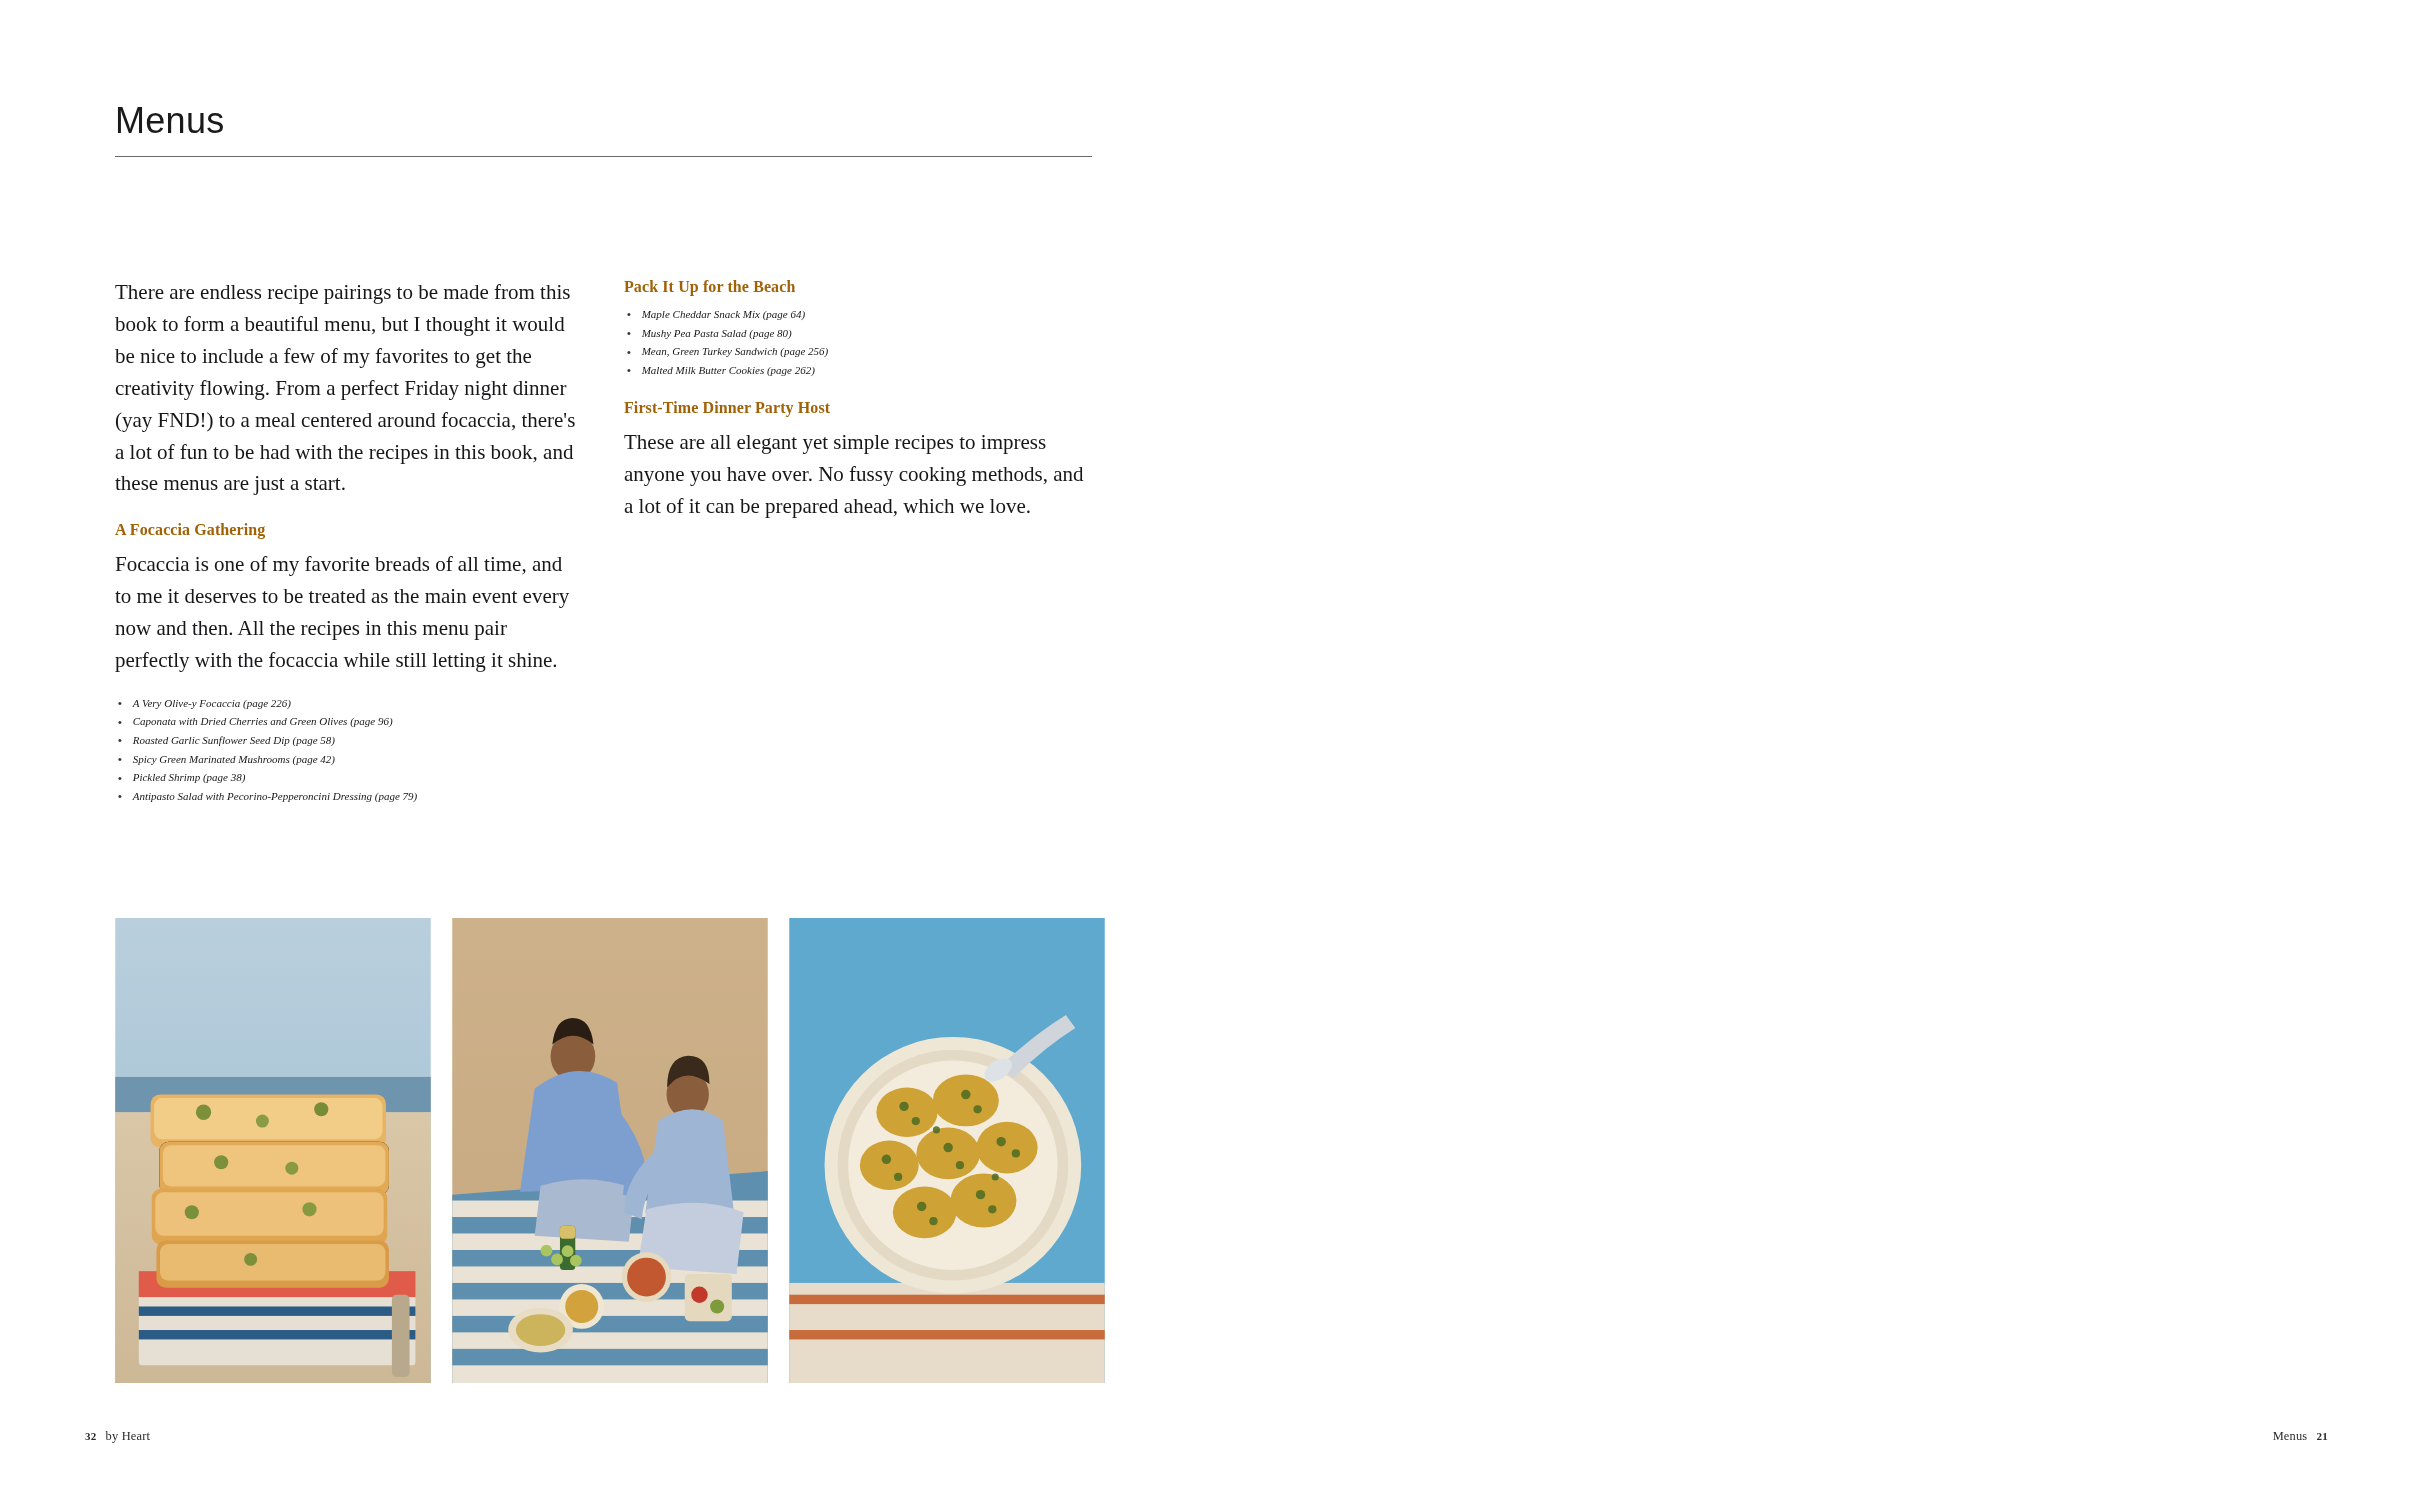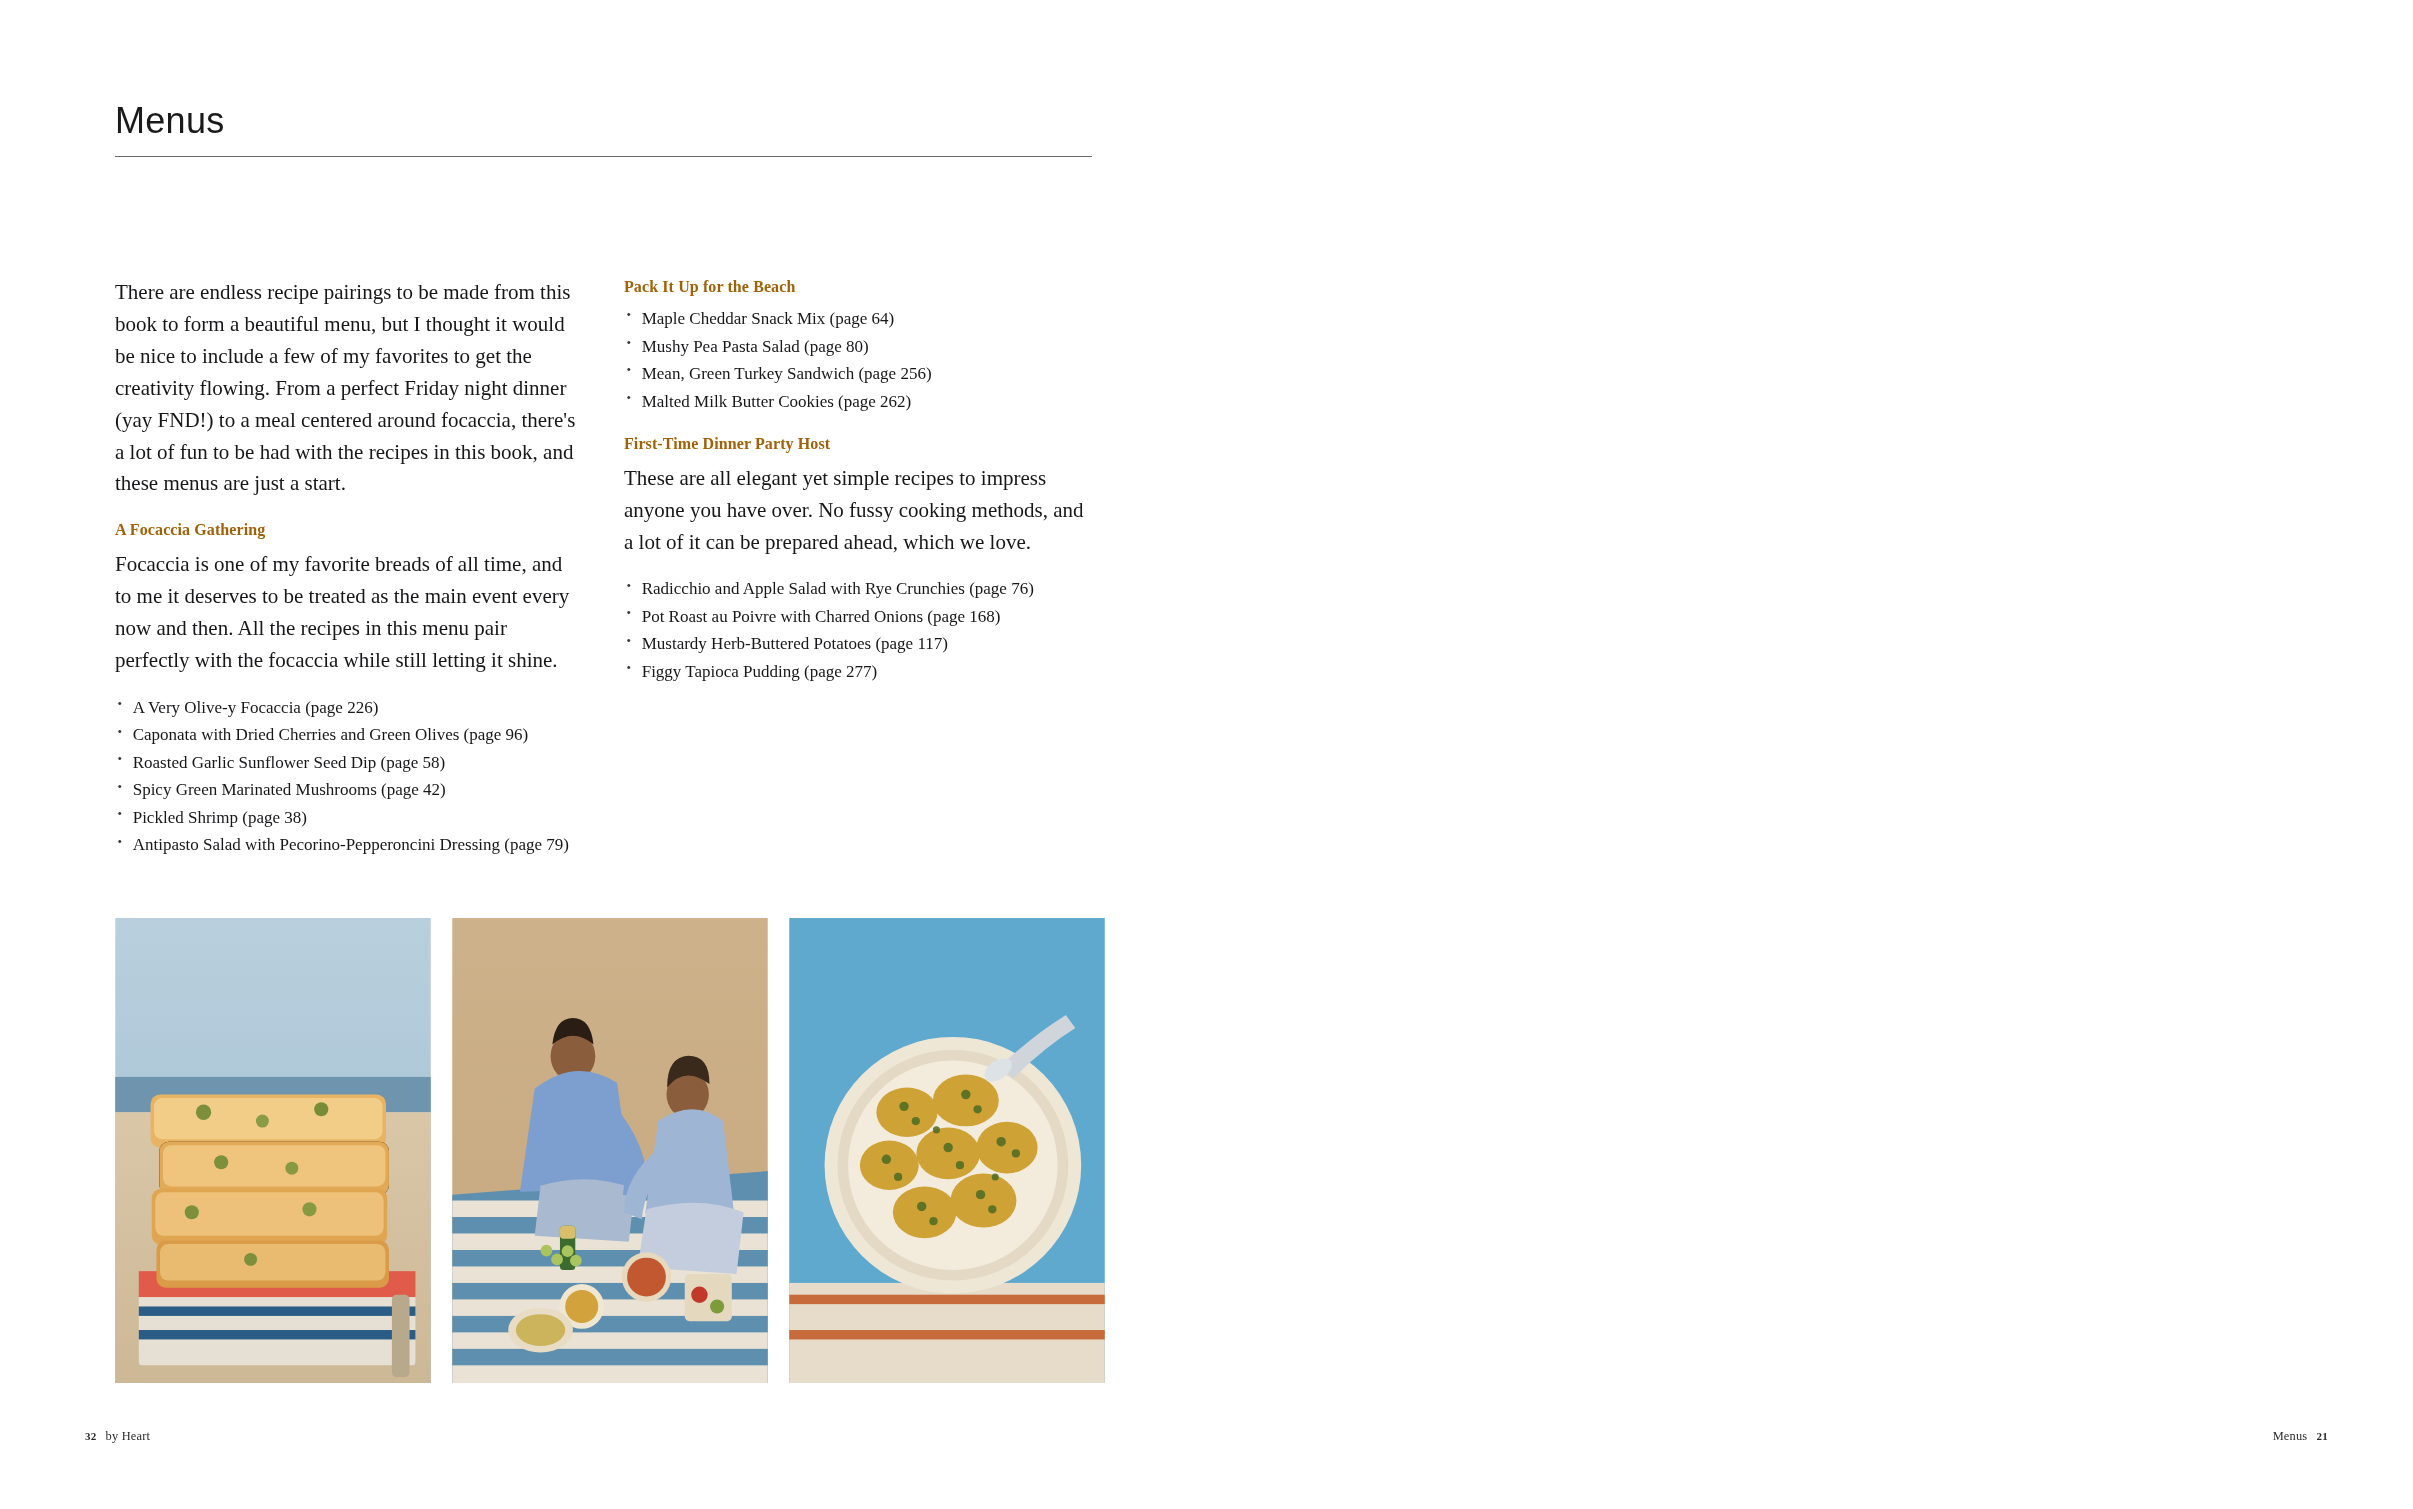--- a/index.html
+++ b/index.html
@@ -81,25 +81,26 @@
   }
   h2.sec-head.first { margin-top: 0; }
 
   ul.recipe-list {
     list-style: none;
     margin: 0;
     padding: 0;
   }
   ul.recipe-list li {
     position: relative;
-    font-size: 17px;
+    font-size: 11px;
     line-height: 1.48;
     padding-left: 17.7px;
     margin-bottom: 2.4px;
     color: #17171a;
+    font-style: italic;
   }
   ul.recipe-list li:before {
     content: "\2022";
     position: absolute;
     left: 2.4px;
     top: -0.6px;
     font-size: 13px;
     color: #333;
   }
 
@@ -171,26 +172,20 @@
         <h2 class="sec-head first">Pack It Up for the Beach</h2>
         <ul class="recipe-list">
           <li>Maple Cheddar Snack Mix (page 64)</li>
           <li>Mushy Pea Pasta Salad (page 80)</li>
           <li>Mean, Green Turkey Sandwich (page 256)</li>
           <li>Malted Milk Butter Cookies (page 262)</li>
         </ul>
 
         <h2 class="sec-head">First-Time Dinner Party Host</h2>
         <p class="sec-para">These are all elegant yet simple recipes to impress anyone you have over. No fussy cooking methods, and a lot of it can be prepared ahead, which we love.</p>
-        <ul class="recipe-list">
-          <li>Radicchio and Apple Salad with Rye Crunchies (page 76)</li>
-          <li>Pot Roast au Poivre with Charred Onions (page 168)</li>
-          <li>Mustardy Herb-Buttered Potatoes (page 117)</li>
-          <li>Figgy Tapioca Pudding (page 277)</li>
-        </ul>
       </div>
     </div>
 
     <div class="photos photos-left">
 
       <div class="photo">
         <svg width="316" height="465" viewBox="0 0 536 790" xmlns="http://www.w3.org/2000/svg">
           <defs>
             <linearGradient id="sky1" x1="0" y1="0" x2="0" y2="1">
               <stop offset="0%" stop-color="#b9cfdd"></stop>

